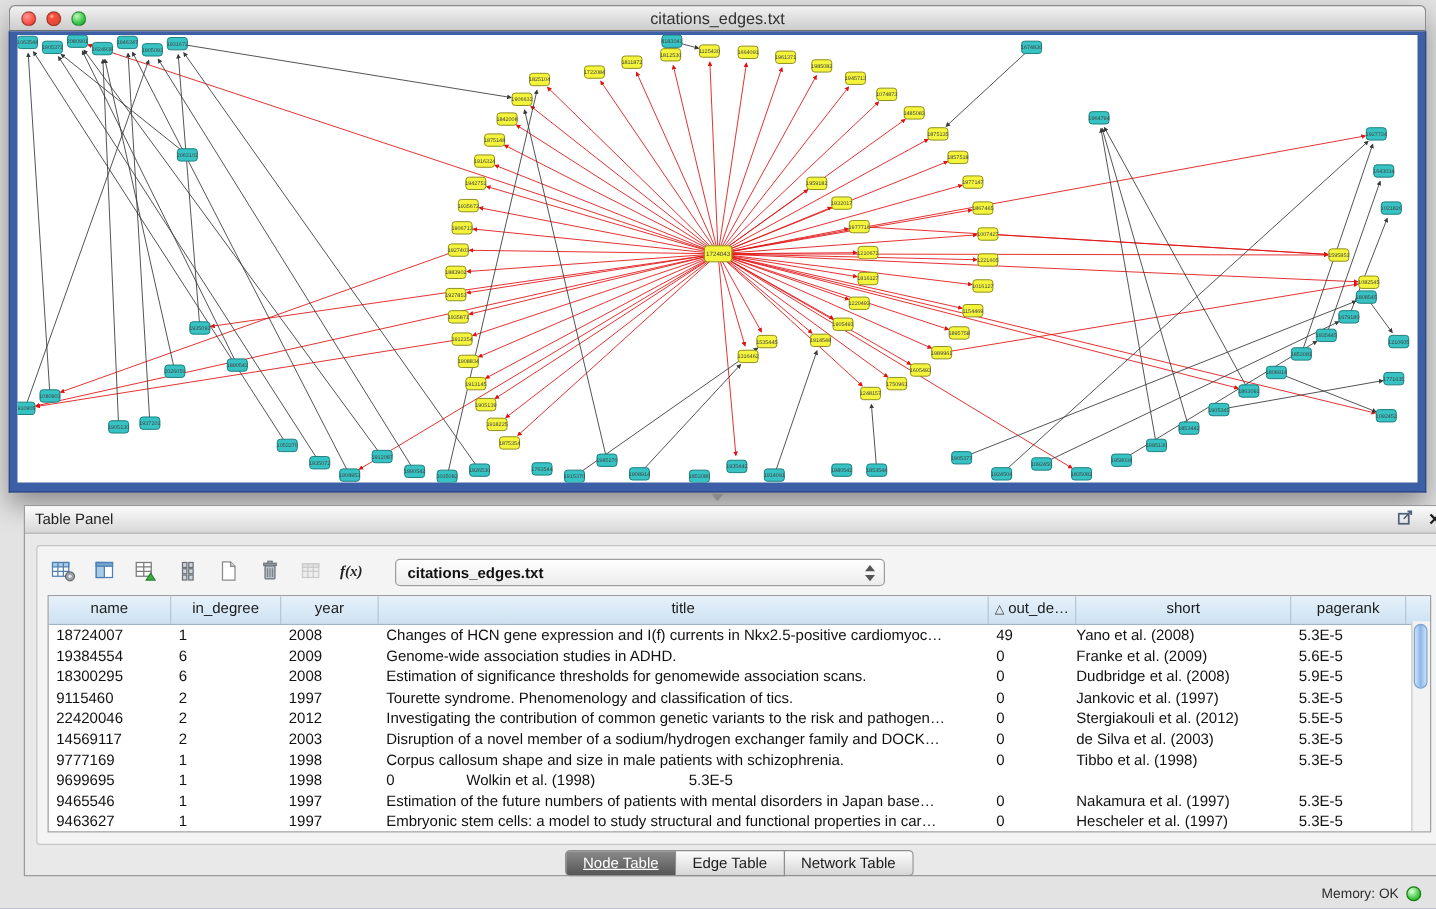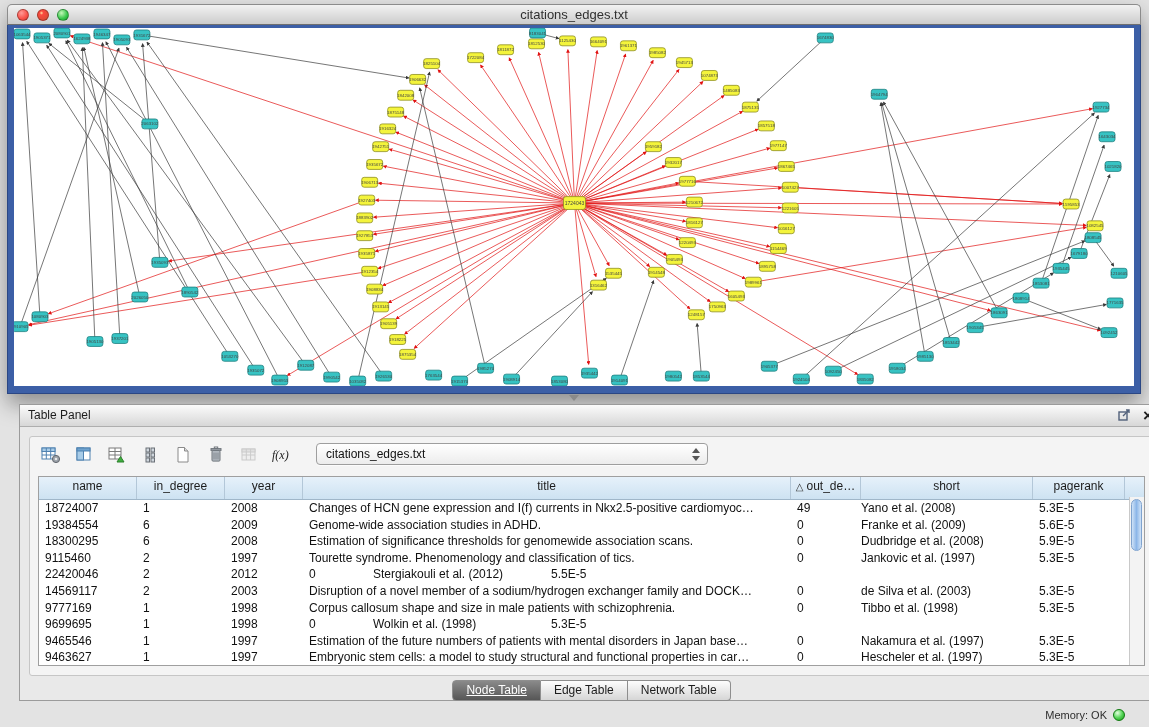--- a/index.html
+++ b/index.html
@@ -37,21 +37,21 @@
     border:1px solid #9b9b9b;background:#e9e9e9;}
   .panel-hdr{height:21px;background:linear-gradient(#fbfbfb,#d7d7d7);
     border-bottom:1px solid #aeaeae;position:relative;}
   .panel-title{font-size:12px;line-height:21px;padding-left:8px;color:#1d1d1d;}
   .hdr-icons{position:absolute;right:10px;top:0;height:21px;display:flex;align-items:center;gap:12px;}
   .close-x{font-size:17px;font-weight:bold;color:#1d1d1d;line-height:17px;}
 
   .content-box{margin:9px 9px 4px 9px;height:240px;background:#f4f4f4;
     border:1px solid #c6c6c6;border-radius:3px;box-sizing:border-box;padding:6px 8px 4px 8px;}
 
-  .toolbar{display:flex;align-items:flex-start;gap:7px;height:26px;}
+  .toolbar{display:flex;align-items:flex-end;gap:7px;height:26px;font-weight:bold;}
   .tbtn{width:26px;height:24px;display:flex;align-items:center;justify-content:center;border-radius:3px;}
   .dropdown{margin-left:14px;width:392px;height:22px;background:linear-gradient(#ffffff,#ececec);
     border:1px solid #9e9e9e;border-radius:4px;display:flex;align-items:center;
     padding:0 20px 0 9px;box-sizing:border-box;font-size:12px;color:#111;position:relative;
     box-shadow:0 1px 0 rgba(255,255,255,.7);}
   .dd-arrows{position:absolute;right:7px;top:4px;display:flex;flex-direction:column;gap:3px;}
   .dd-arrows i{display:block;width:0;height:0;border-left:4px solid transparent;border-right:4px solid transparent;}
   .dd-up{border-bottom:5px solid #555;}
   .dd-down{border-top:5px solid #555;}
 
@@ -76,21 +76,21 @@
     border:1px solid #7fa3cf;box-sizing:border-box;}
 
   .tabs{display:flex;justify-content:center;margin-top:4px;}
   .seg{font-size:12px;height:19px;line-height:19px;padding:0 13px;
     background:linear-gradient(#fdfdfd,#d6d6d6);border:1px solid #8e8e8e;border-left:none;color:#1c1c1c;}
   .seg:first-child{border-left:1px solid #8e8e8e;border-radius:4px 0 0 4px;text-decoration:underline;}
   .seg:last-child{border-radius:0 4px 4px 0;}
   .seg.sel{background:linear-gradient(#8a8a8a,#565656);color:#fff;}
 
   
-  .memory{position:absolute;right:24px;bottom:6px;display:flex;align-items:center;gap:6px;
+  .memory{position:absolute;right:12px;bottom:6px;display:flex;align-items:center;gap:6px;
     font-size:11px;color:#2e2e2e;}
   .ball{width:12px;height:12px;border-radius:50%;
     background:radial-gradient(circle at 35% 30%,#e4ffe0,#58d65a 50%,#169a16);
     border:1px solid #0f7a0f;box-sizing:border-box;}
 </style>
 </head>
 <body>
 
 <div class="window">
   <div class="titlebar">
@@ -792,20 +792,21 @@
             <div class="tcell c2">1997</div>
             <div class="tcell c3">Tourette syndrome. Phenomenology and classification of tics.</div>
             <div class="tcell c4">0</div>
             <div class="tcell c5">Jankovic et al. (1997)</div>
             <div class="tcell c6">5.3E-5</div>
           </div>
           <div class="trow">
             <div class="tcell c0">22420046</div>
             <div class="tcell c1">2</div>
             <div class="tcell c2">2012</div>
+            <div class="tcell c3">Investigating the contribution of common genetic variants to the risk and pathogen…</div>
             <div class="tcell c4">0</div>
             <div class="tcell c5">Stergiakouli et al. (2012)</div>
             <div class="tcell c6">5.5E-5</div>
           </div>
           <div class="trow">
             <div class="tcell c0">14569117</div>
             <div class="tcell c1">2</div>
             <div class="tcell c2">2003</div>
             <div class="tcell c3">Disruption of a novel member of a sodium/hydrogen exchanger family and DOCK…</div>
             <div class="tcell c4">0</div>

